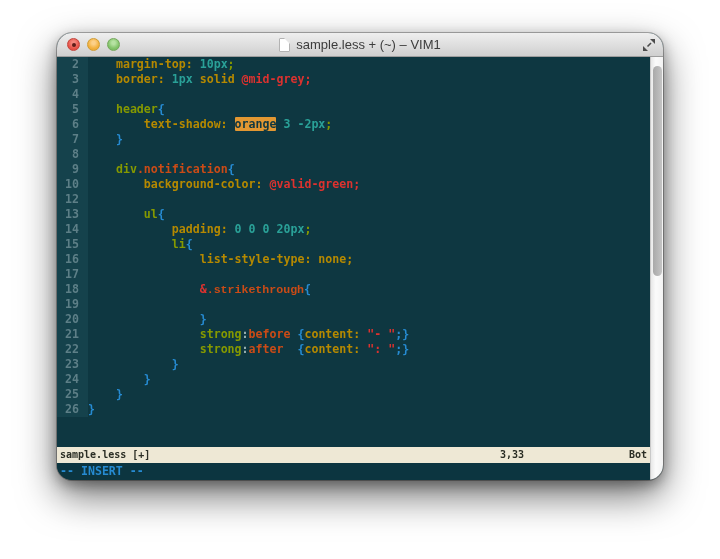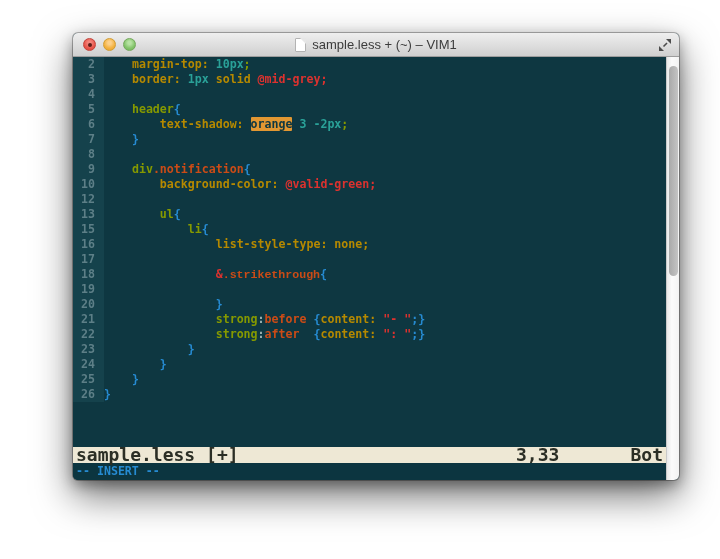--- a/index.html
+++ b/index.html
@@ -1,24 +1,23 @@
 <!DOCTYPE html>
 <html><head>
 <meta charset="utf-8">
 <style>
   html,body{margin:0;padding:0;background:#ffffff;width:720px;height:559px;overflow:hidden;}
   *{box-sizing:border-box;}
 
   .window{
     position:absolute;left:57px;top:33px;width:606px;height:447px;
-    border-radius:5px;overflow:hidden;
+    border-radius:15px;overflow:hidden;
     box-shadow:0 16px 38px rgba(0,0,0,0.55), 0 5px 14px rgba(0,0,0,0.35), 0 0 0 1px rgba(0,0,0,0.28);
     background:#0e3741;
     font-family:"DejaVu Sans Mono","Liberation Mono",monospace;
-    margin-left:16px;
   }
 
   
   .titlebar{
     height:24px;
     background:linear-gradient(#efefef,#cfcfcf);
     border-bottom:1px solid #9d9d9d;
     position:relative;
     display:flex;align-items:center;justify-content:center;
     font-family:"Liberation Sans","DejaVu Sans",sans-serif;
@@ -48,21 +47,21 @@
   .ln{
     width:31px;flex:0 0 31px;text-align:right;padding-right:9px;
     background:#15424c;color:#5d7f87;font-weight:bold;
   }
   .code{flex:1;white-space:pre;}
   .c-hl{border-radius:1px;}
 
   
   .statusbar{
     height:16px;background:#eee8d5;color:#2b2e25;
-    font-size:18px;line-height:16px;font-weight:bold;
+    font-size:10px;line-height:16px;font-weight:bold;
     position:relative;white-space:pre;
   }
   .status-file{position:absolute;left:3px;top:0;}
   .status-pos{position:absolute;left:443px;top:0;}
   .status-scroll{position:absolute;right:3px;top:0;}
 
   
   .modeline{
     height:17px;background:#0c3540;
     font-size:11.6px;line-height:16px;font-weight:bold;
@@ -149,20 +148,24 @@
             </div>
             <div class="row">
               <span class="ln">12</span>
               <span class="code"></span>
             </div>
             <div class="row">
               <span class="ln">13</span>
               <span class="code"><span>        </span><span style="color: rgb(133, 153, 0);">ul</span><span style="color: rgb(38, 139, 210);">{</span></span>
             </div>
             <div class="row">
+              <span class="ln">14</span>
+              <span class="code"><span>            </span><span style="color: rgb(181, 137, 0);">padding:</span><span> </span><span style="color: rgb(42, 161, 152);">0 0 0 20px</span><span style="color: rgb(133, 153, 0);">;</span></span>
+            </div>
+            <div class="row">
               <span class="ln">15</span>
               <span class="code"><span>            </span><span style="color: rgb(133, 153, 0);">li</span><span style="color: rgb(38, 139, 210);">{</span></span>
             </div>
             <div class="row">
               <span class="ln">16</span>
               <span class="code"><span>                </span><span style="color: rgb(181, 137, 0);">list-style-type: none;</span></span>
             </div>
             <div class="row">
               <span class="ln">17</span>
               <span class="code"></span>

